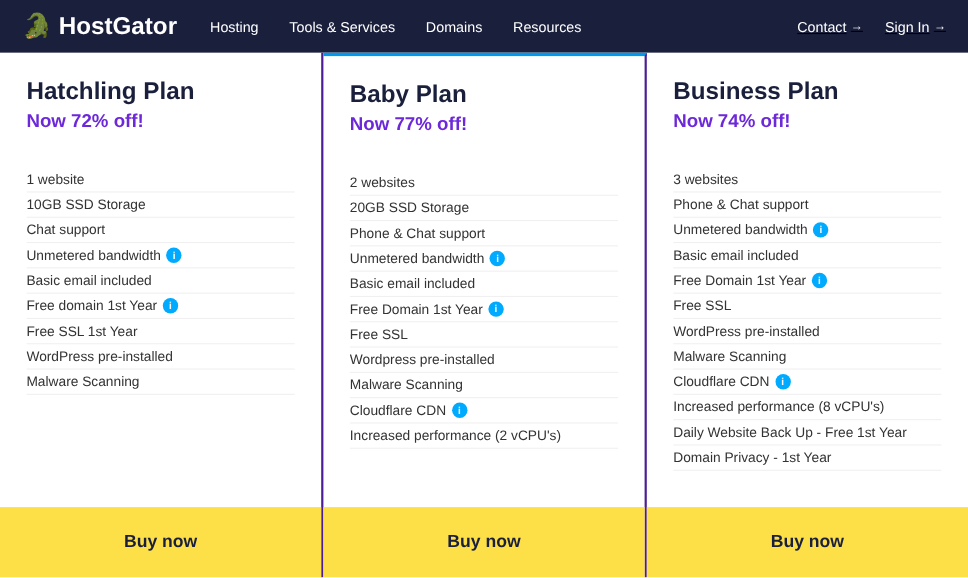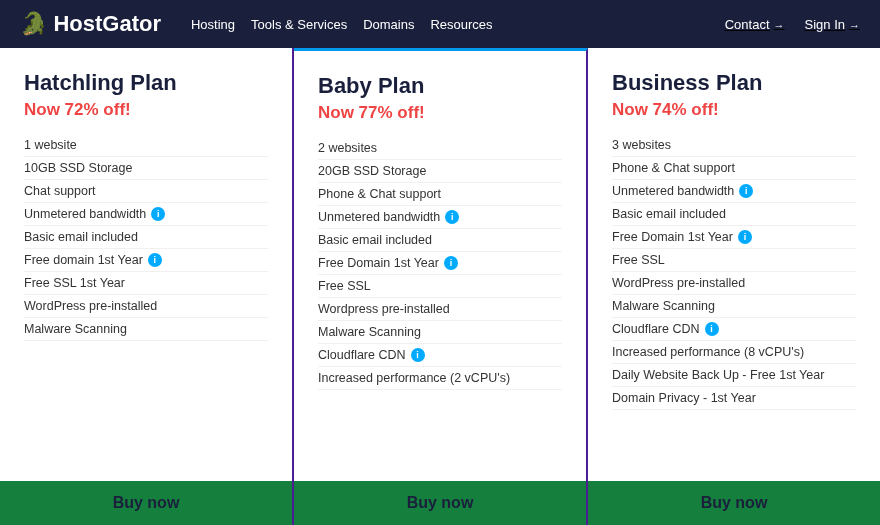--- a/index.html
+++ b/index.html
@@ -22,21 +22,21 @@
     .logo-icon {
       font-size: 22px;
     }
     .logo-text {
       color: #fff;
       font-size: 22px;
       font-weight: bold;
     }
     .nav-links {
       display: flex;
-      gap: 16px;
+      gap: 28px;
       flex: 1;
       align-items: center;
     }
     .nav-link {
       color: #fff;
       font-size: 13px;
       text-decoration: none;
       cursor: pointer;
     }
     .nav-right {
@@ -72,24 +72,24 @@
     }
     .plan-card:last-child { border-right: none; }
 
     .plan-title {
       font-size: 22px;
       font-weight: bold;
       color: #1a1f3c;
       margin-bottom: 4px;
     }
     .plan-discount {
-      color: #ef4444;
+      color: #6d28d9;
       font-size: 17px;
       font-weight: bold;
-      margin-bottom: 14px;
+      margin-bottom: 32px;
     }
     .plan-features {
       list-style: none;
       flex: 1;
       overflow: hidden;
     }
     .plan-features li {
       font-size: 12.5px;
       color: #333;
       padding: 4px 0;
@@ -113,22 +113,22 @@
       cursor: pointer;
     }
     .plan-price {
       font-size: 24px;
       font-weight: bold;
       color: #00aaff;
       margin: 12px 0 8px 0;
     }
     .buy-btn {
       width: 100%;
-      padding: 13px 0;
-      background: #15803d;
+      padding: 23px 0;
+      background: #fde047;
       border: none;
       font-size: 16px;
       font-weight: bold;
       color: #1a1f3c;
       cursor: pointer;
       position: absolute;
       bottom: 0;
       left: 0;
     }
 

